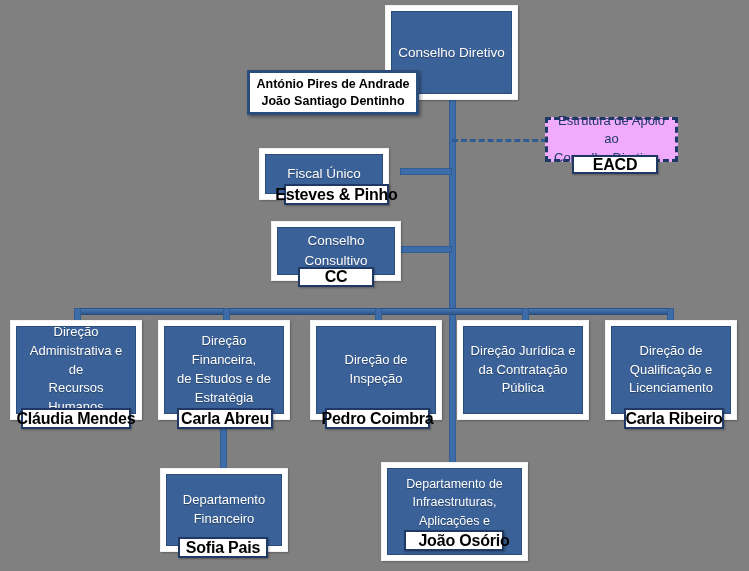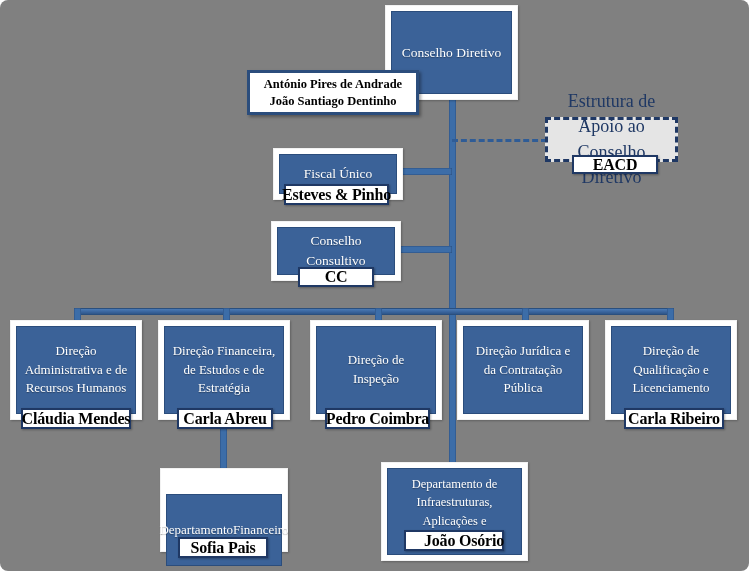--- a/index.html
+++ b/index.html
@@ -6,22 +6,21 @@
     margin: 0;
     padding: 0;
     background: #ffffff;
   }
   #canvas {
     position: relative;
     width: 749px;
     height: 571px;
     background: #808080;
     overflow: hidden;
-    font-family: Liberation Serif, serif;
-    border-radius: 8px;
+    font-family: Liberation Sans, sans-serif;
   }
 
   
   .conn {
     position: absolute;
     background: #3C6DA8;
     box-shadow: 0 0 0 0.5px #2A4F7E inset;
   }
   .conn-h { height: 7px; }
   .conn-v { width: 7px; }
@@ -102,27 +101,27 @@
     text-align: center;
     box-shadow: 2px 2px 3px rgba(0,0,0,0.35);
     z-index: 6;
     white-space: nowrap;
   }
 
   
   .node-dashed {
     position: absolute;
     box-sizing: border-box;
-    background: #e5e5e5;
+    background: #f0abfc;
     border: 3px dashed #1F3864;
     color: #1F3864;
-    font-size: 18px;
+    font-size: 13px;
     line-height: 1.4;
     display: flex;
-    align-items: flex-end;
+    align-items: flex-start;
     justify-content: center;
     text-align: center;
     padding: 3px 6px;
   }
 </style>
 </head>
 <body>
 
 <div id="canvas">
 
@@ -156,21 +155,21 @@
   </div>
 
   <div class="node-dashed" style="left:545px; top:117px; width:133px; height:45px; flex-direction:column;">
     <span>Estrutura de Apoio ao</span>
     <span>Conselho Diretivo</span>
   </div>
   <div class="plate" style="left:572px; top:155px; width:86px; height:19px;">
     <span>EACD</span>
   </div>
 
-  <div class="node" style="left:273px; top:148px; width:130px; height:52px;">
+  <div class="node" style="left:259px; top:148px; width:130px; height:52px;">
     <div class="node-body">Fiscal Único</div>
   </div>
   <div class="plate" style="left:284px; top:184px; width:105px; height:21px;">
     <span>Esteves &amp; Pinho</span>
   </div>
 
   <div class="node" style="left:271px; top:221px; width:130px; height:60px;">
     <div class="node-body" style="flex-direction:column;">
       <span>Conselho</span>
       <span>Consultivo</span>
@@ -225,21 +224,21 @@
       <span>Direção de</span>
       <span>Qualificação e</span>
       <span>Licenciamento</span>
     </div>
   </div>
   <div class="plate" style="left:624px; top:408px; width:100px; height:21px;">
     <span>Carla Ribeiro</span>
   </div>
 
   <div class="node" style="left:160px; top:468px; width:128px; height:84px;">
-    <div class="node-body small" style="flex-direction:row;margin-top:20px;">
+    <div class="node-body small" style="flex-direction:column;">
       <span>Departamento</span>
       <span>Financeiro</span>
     </div>
   </div>
   <div class="plate" style="left:178px; top:537px; width:90px; height:21px;align-items:center;">
     <span>Sofia Pais</span>
   </div>
 
   <div class="node" style="left:381px; top:462px; width:147px; height:99px;">
     <div class="node-body tiny" style="flex-direction:column;">

